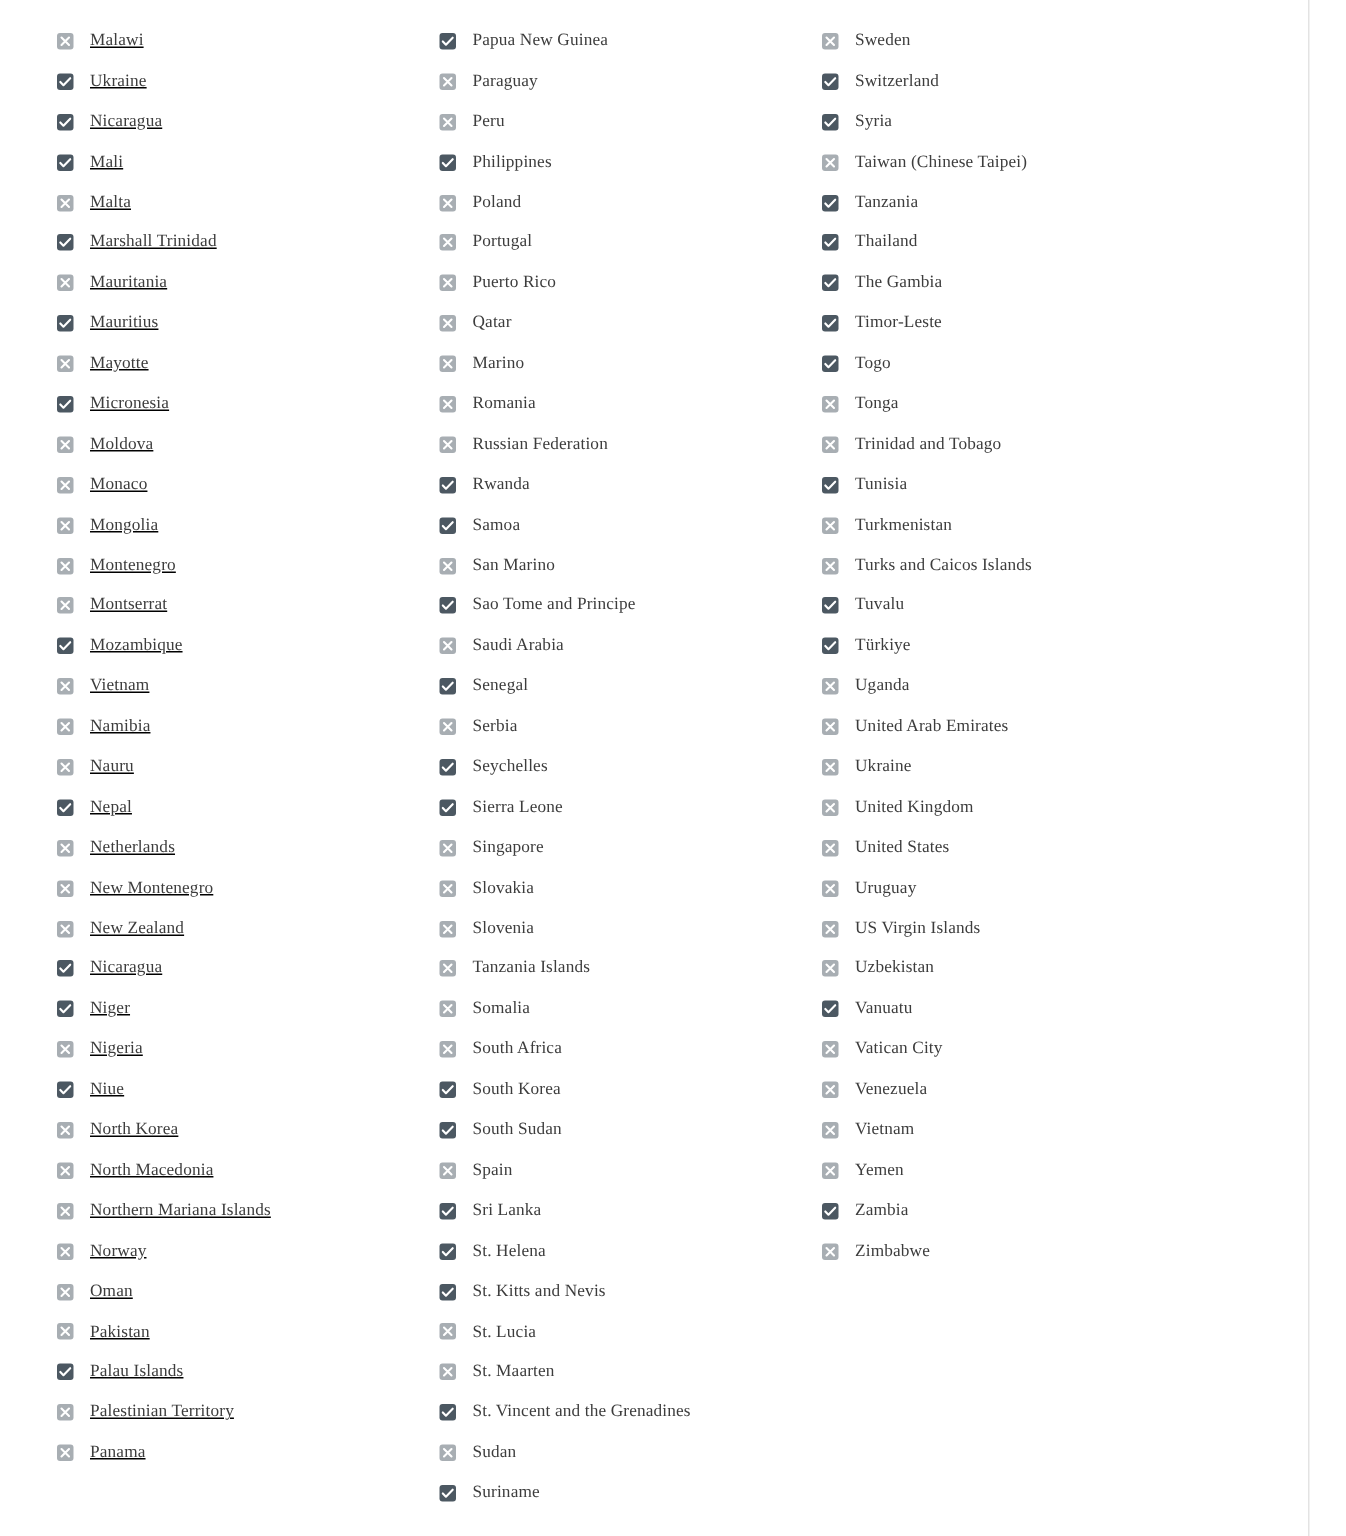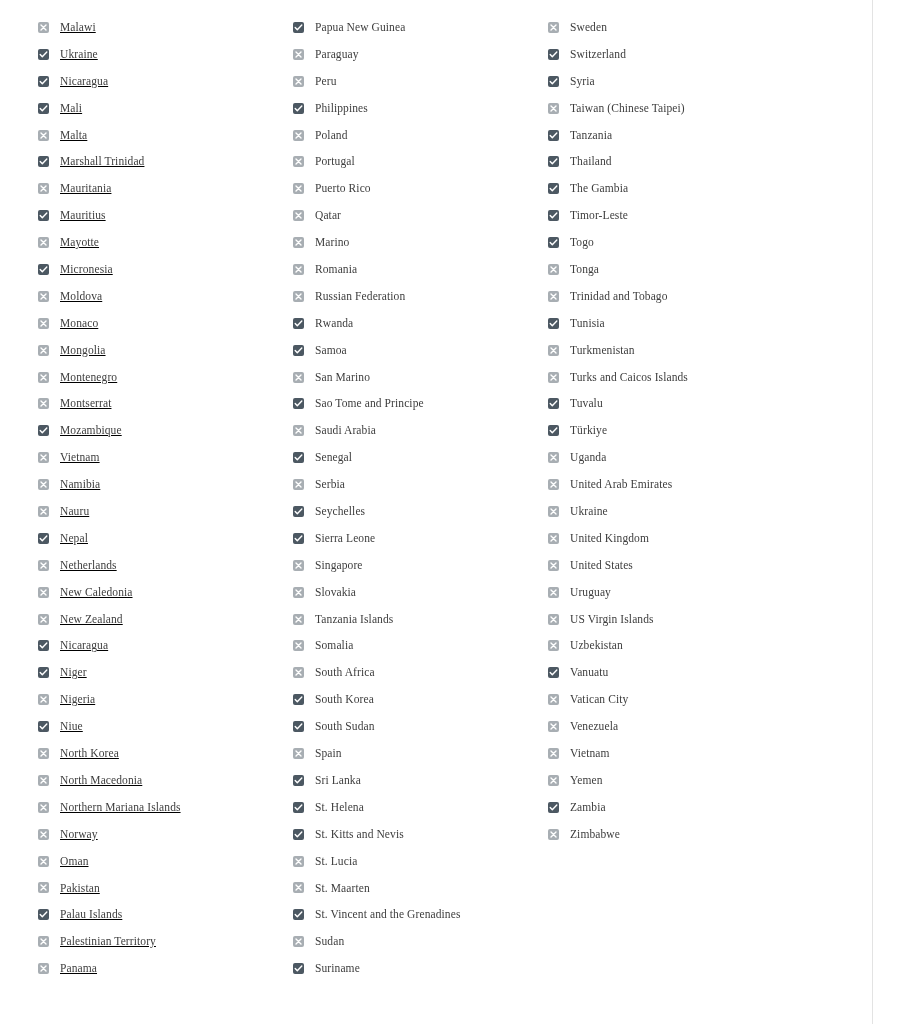--- a/index.html
+++ b/index.html
@@ -255,21 +255,21 @@
             </svg>
           </span>
           <span class="label">Netherlands</span>
         </div>
         <div class="item">
           <span class="box unchecked">
             <svg viewBox="0 0 11 11" xmlns="http://www.w3.org/2000/svg">
               <path d="M3 3 L8 8 M8 3 L3 8" fill="none" stroke="#ffffff" stroke-width="1.4" stroke-linecap="round"></path>
             </svg>
           </span>
-          <span class="label">New Caledonia</span>
+          <span class="label">New Montenegro</span>
         </div>
         <div class="item">
           <span class="box unchecked">
             <svg viewBox="0 0 11 11" xmlns="http://www.w3.org/2000/svg">
               <path d="M3 3 L8 8 M8 3 L3 8" fill="none" stroke="#ffffff" stroke-width="1.4" stroke-linecap="round"></path>
             </svg>
           </span>
           <span class="label">New Zealand</span>
         </div>
         <div class="item">
@@ -546,20 +546,28 @@
           </span>
           <span class="label">Singapore</span>
         </div>
         <div class="item">
           <span class="box unchecked">
             <svg viewBox="0 0 11 11" xmlns="http://www.w3.org/2000/svg">
               <path d="M3 3 L8 8 M8 3 L3 8" fill="none" stroke="#ffffff" stroke-width="1.4" stroke-linecap="round"></path>
             </svg>
           </span>
           <span class="label">Slovakia</span>
+        </div>
+        <div class="item">
+          <span class="box unchecked">
+            <svg viewBox="0 0 11 11" xmlns="http://www.w3.org/2000/svg">
+              <path d="M3 3 L8 8 M8 3 L3 8" fill="none" stroke="#ffffff" stroke-width="1.4" stroke-linecap="round"></path>
+            </svg>
+          </span>
+          <span class="label">Slovenia</span>
         </div>
         <div class="item">
           <span class="box unchecked">
             <svg viewBox="0 0 11 11" xmlns="http://www.w3.org/2000/svg">
               <path d="M3 3 L8 8 M8 3 L3 8" fill="none" stroke="#ffffff" stroke-width="1.4" stroke-linecap="round"></path>
             </svg>
           </span>
           <span class="label">Tanzania Islands</span>
         </div>
         <div class="item">

